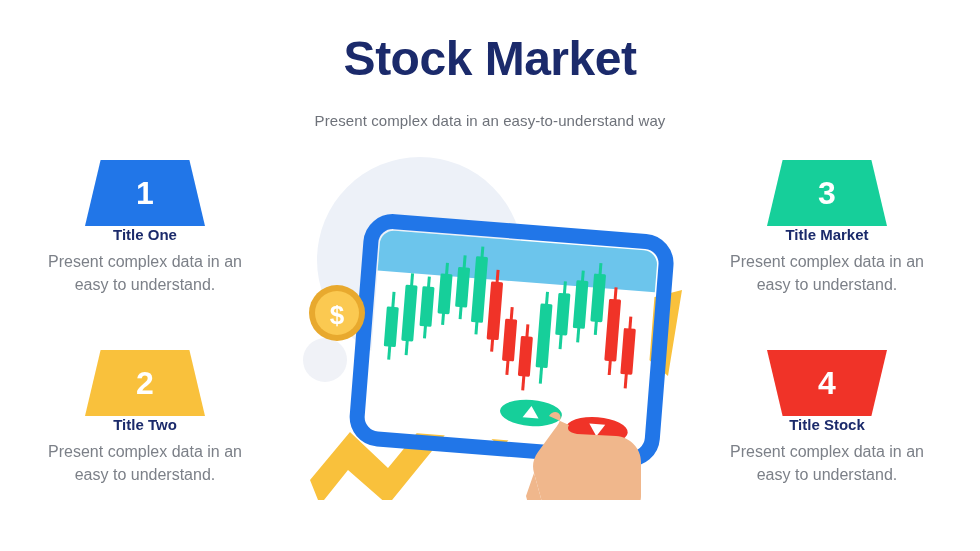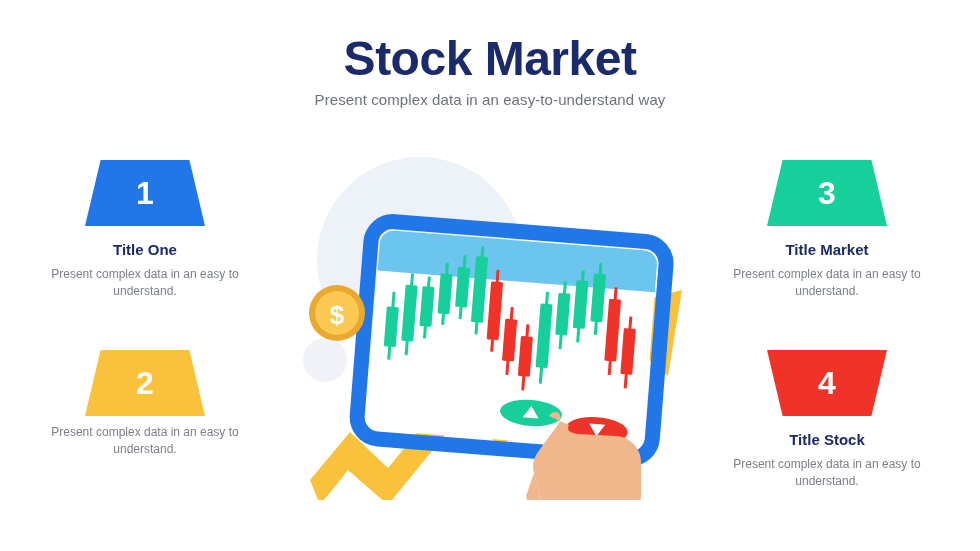--- a/index.html
+++ b/index.html
@@ -30,21 +30,21 @@
     font-size: 48px;
     font-weight: bold;
     color: #1b2a6b;
     letter-spacing: -0.5px;
     line-height: 1.05;
     margin: 0;
   }
   .slide-subtitle {
     font-size: 15px;
     color: #6e727a;
-    margin-top: 7px;
+    margin-top: 28px;
     letter-spacing: 0.1px;
   }
 
   
   .item {
     position: absolute;
     width: 230px;
     text-align: center;
   }
   .badge {
@@ -62,24 +62,23 @@
   .badge.trap-down {      
     clip-path: polygon(13% 0%, 87% 0%, 100% 100%, 0% 100%);
   }
   .badge.trap-up {        
     clip-path: polygon(0% 0%, 100% 0%, 87% 100%, 13% 100%);
   }
   .item-title {
     font-size: 15px;
     font-weight: bold;
     color: #1b2a6b;
-    margin-top: 15px;
   }
   .item-desc {
-    font-size: 12px;
+    font-size: 16px;
     color: #7c8088;
     line-height: 1.42;
     margin-top: 8px;
     padding: 0 18px;
   }
 
   .item-1 { left: 30px;  top: 160px; }
   .item-2 { left: 30px;  top: 350px; }
   .item-3 { left: 712px; top: 160px; }
   .item-4 { left: 712px; top: 350px; }
@@ -109,20 +108,21 @@
       <span>1</span>
     </div>
     <div class="item-title">Title One</div>
     <div class="item-desc">Present complex data in an easy to understand.</div>
   </div>
 
   <div class="item item-2">
     <div class="badge trap-down" style="background:#f9c13c;">
       <span>2</span>
     </div>
+    <div class="item-title">Title Two</div>
     <div class="item-desc">Present complex data in an easy to understand.</div>
   </div>
 
   <div class="item item-3">
     <div class="badge trap-down" style="background:#16cf9a;">
       <span>3</span>
     </div>
     <div class="item-title">Title Market</div>
     <div class="item-desc">Present complex data in an easy to understand.</div>
   </div>

